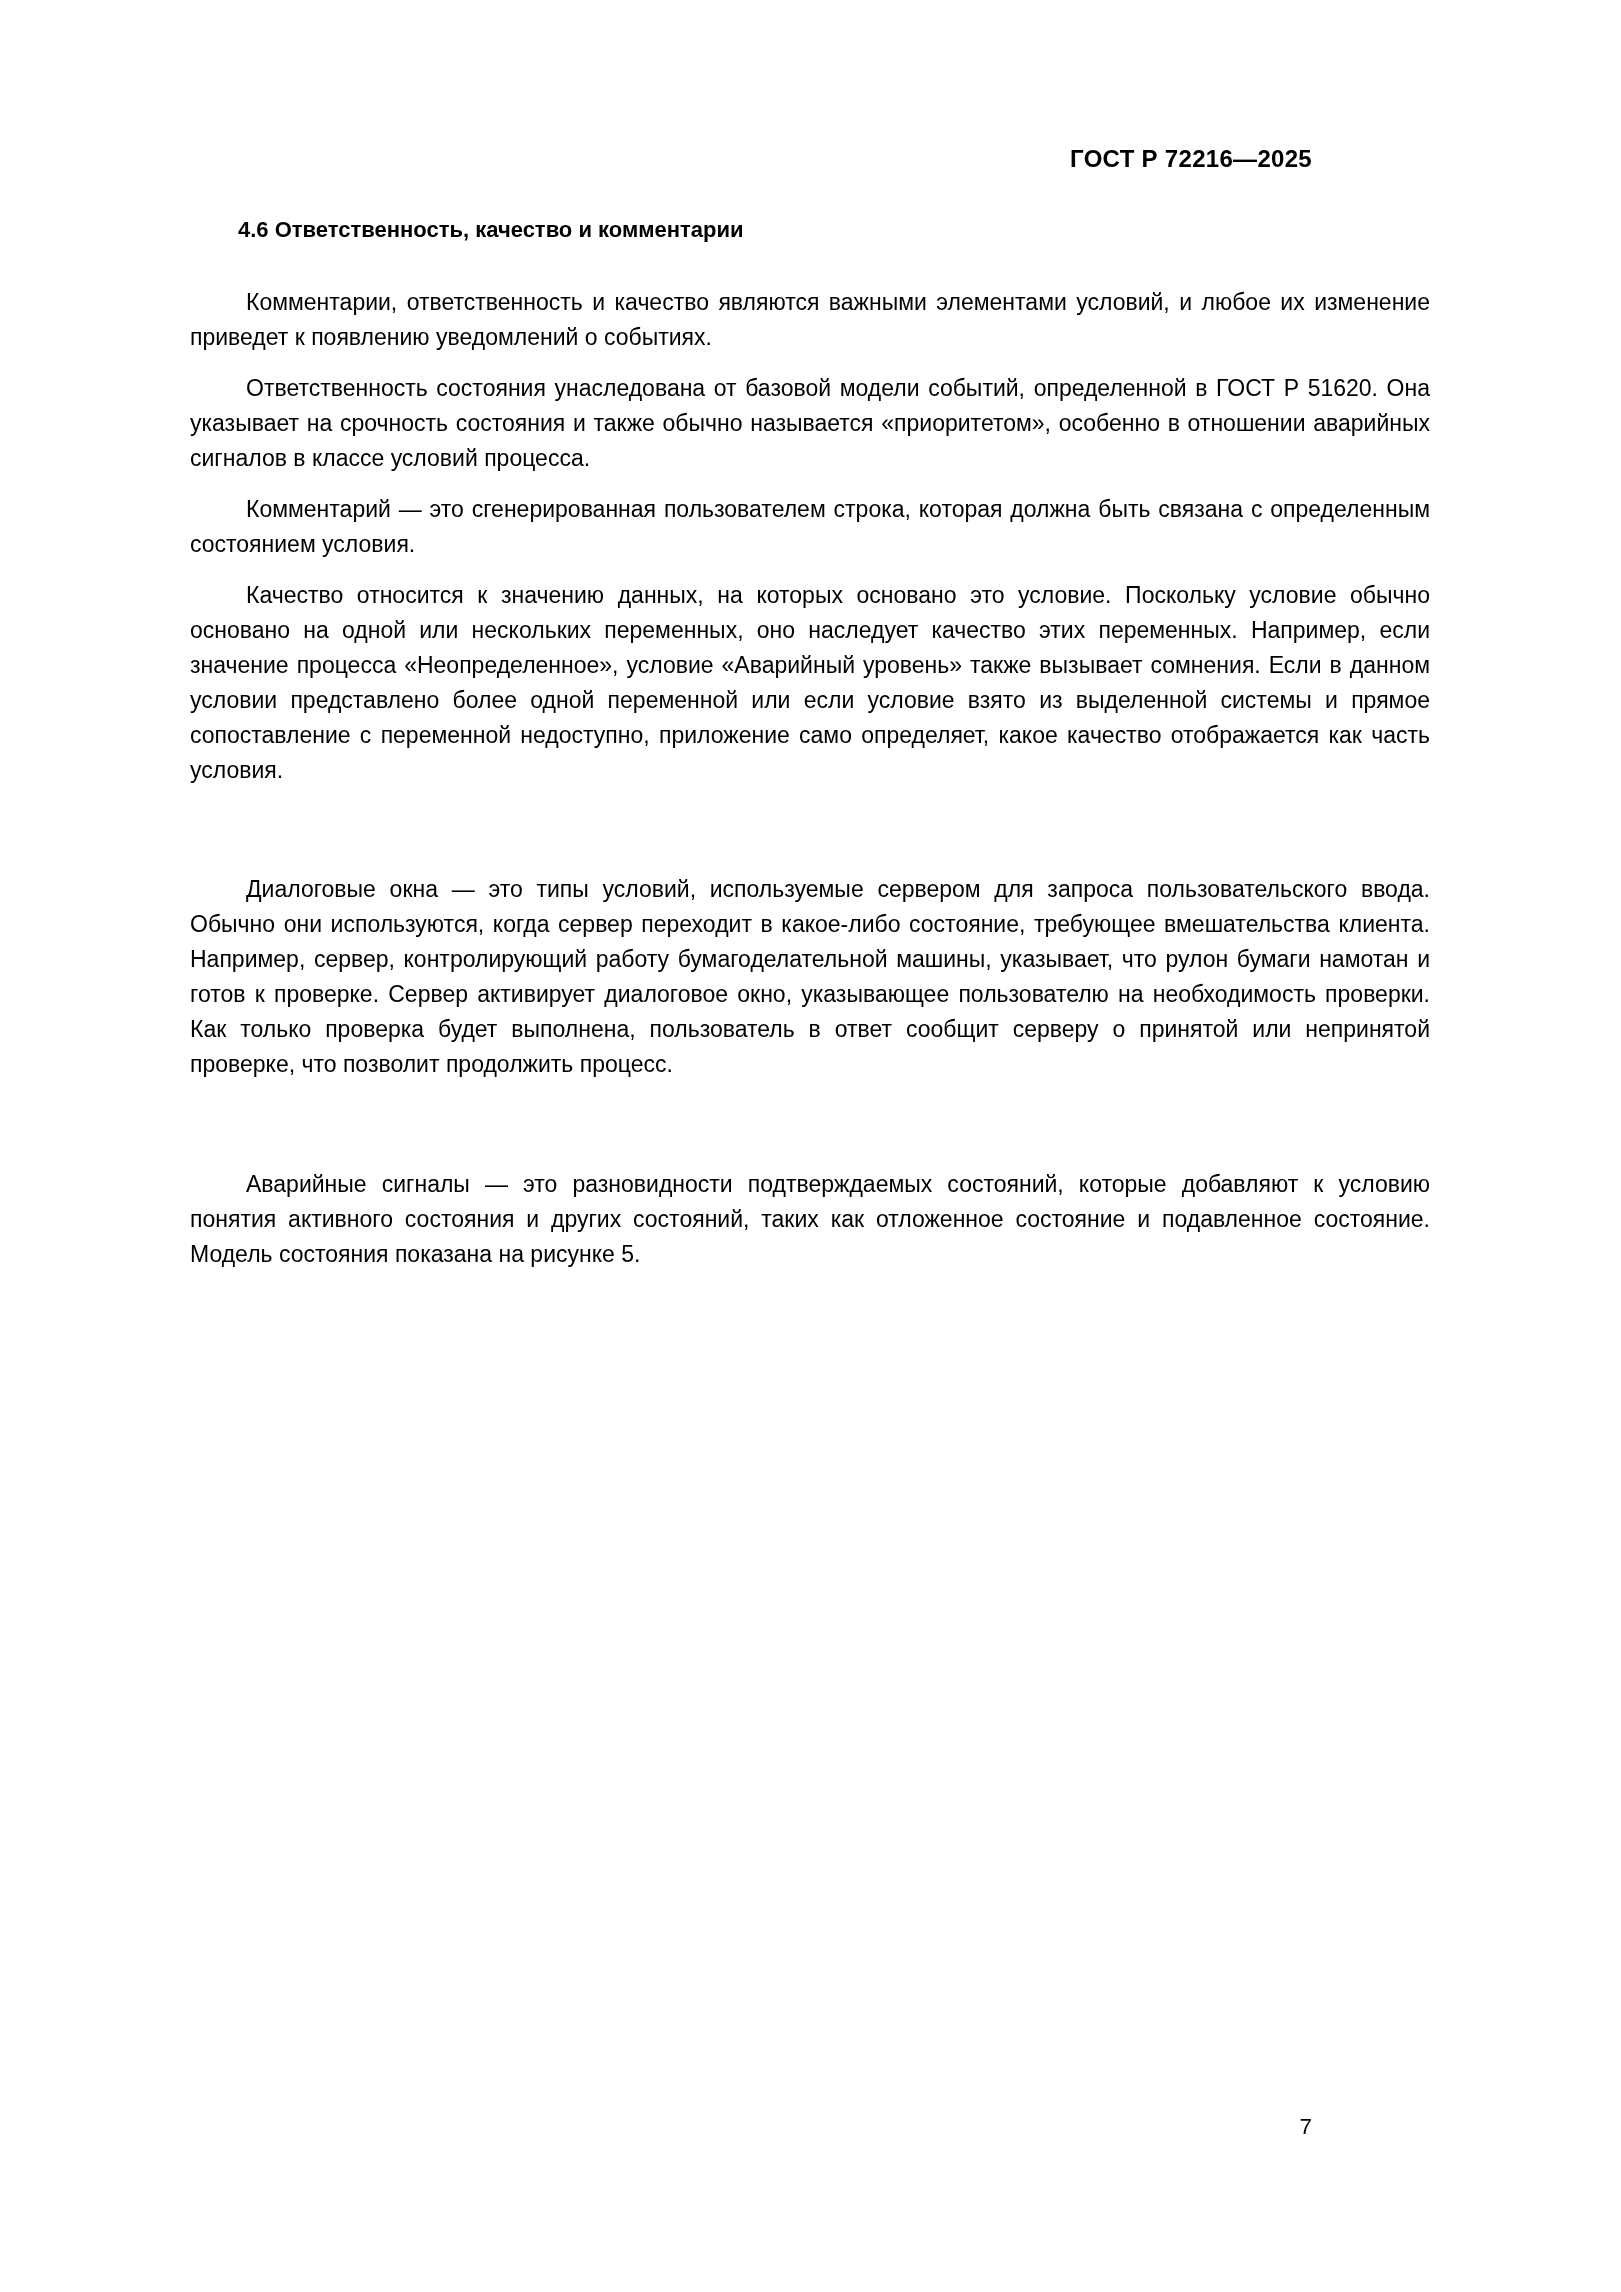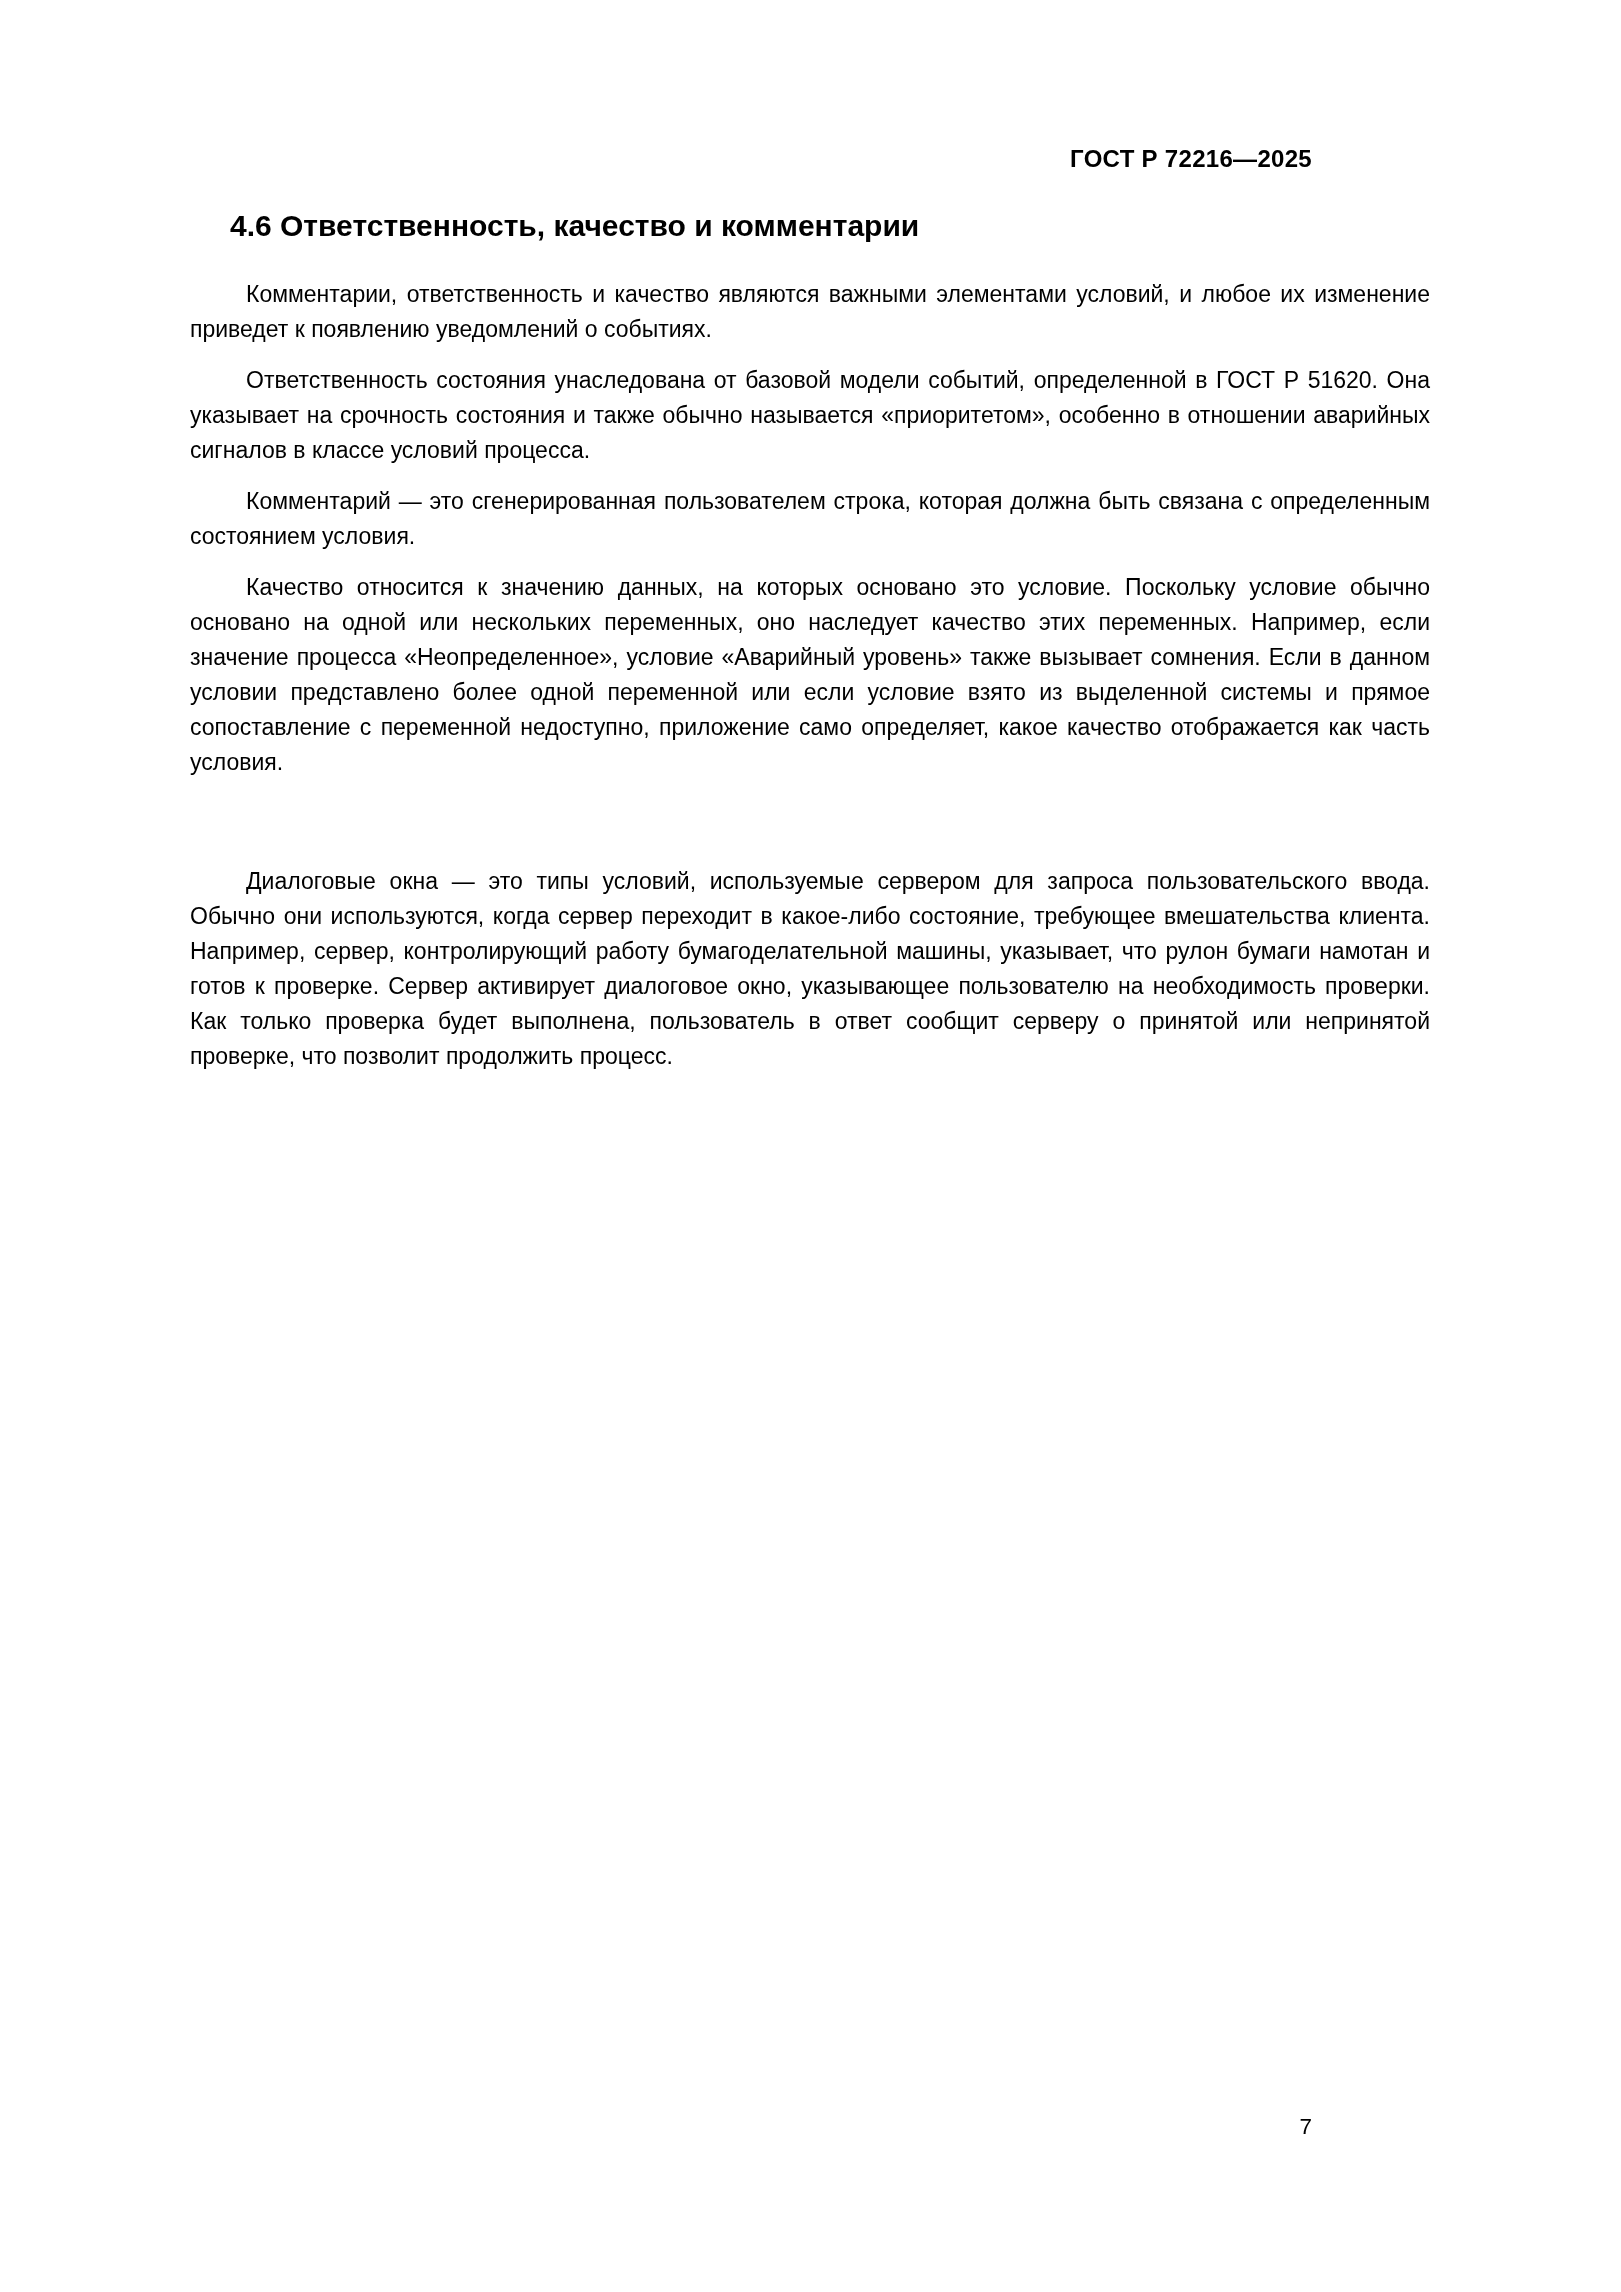--- a/index.html
+++ b/index.html
@@ -31,23 +31,23 @@
     letter-spacing: 0.3px;
     white-space: nowrap;
   }
   .content {
     position: absolute;
     top: 211px;
     left: 174px;
     width: 1272px;
   }
   h2.section-heading {
-    font-size: 30px;
+    font-size: 22px;
     font-weight: bold;
-    margin: 0;
+    margin: 8px;
     padding: 0;
     text-indent: 56px;
     line-height: 1.0;
   }
   .gap-before-heading {
     height: 33px;
   }
   .gap-after-heading {
     height: 19.6px;
   }
@@ -88,20 +88,21 @@
 
     <div>
       <div class="gap-before-heading"></div>
       <div class="gap-after-heading"></div>
       <p class="body-text">Диалоговые окна — это типы условий, используемые сервером для запроса пользовательского ввода. Обычно они используются, когда сервер переходит в какое-либо состояние, требующее вмешательства клиента. Например, сервер, контролирующий работу бумагоделательной машины, указывает, что рулон бумаги намотан и готов к проверке. Сервер активирует диалоговое окно, указывающее пользователю на необходимость проверки. Как только проверка будет выполнена, пользователь в ответ сообщит серверу о принятой или непринятой проверке, что позволит продолжить процесс.</p>
     </div>
 
     <div>
       <div class="gap-before-heading"></div>
       <div class="gap-after-heading"></div>
+      <p class="body-text">Аварийные сигналы — это разновидности подтверждаемых состояний, которые добавляют к условию понятия активного состояния и других состояний, таких как отложенное состояние и подавленное состояние. Модель состояния показана на рисунке 5.</p>
     </div>
 
   </div>
 
   <div class="page-number">7</div>
 
 </div>
 
 
 </body></html>

